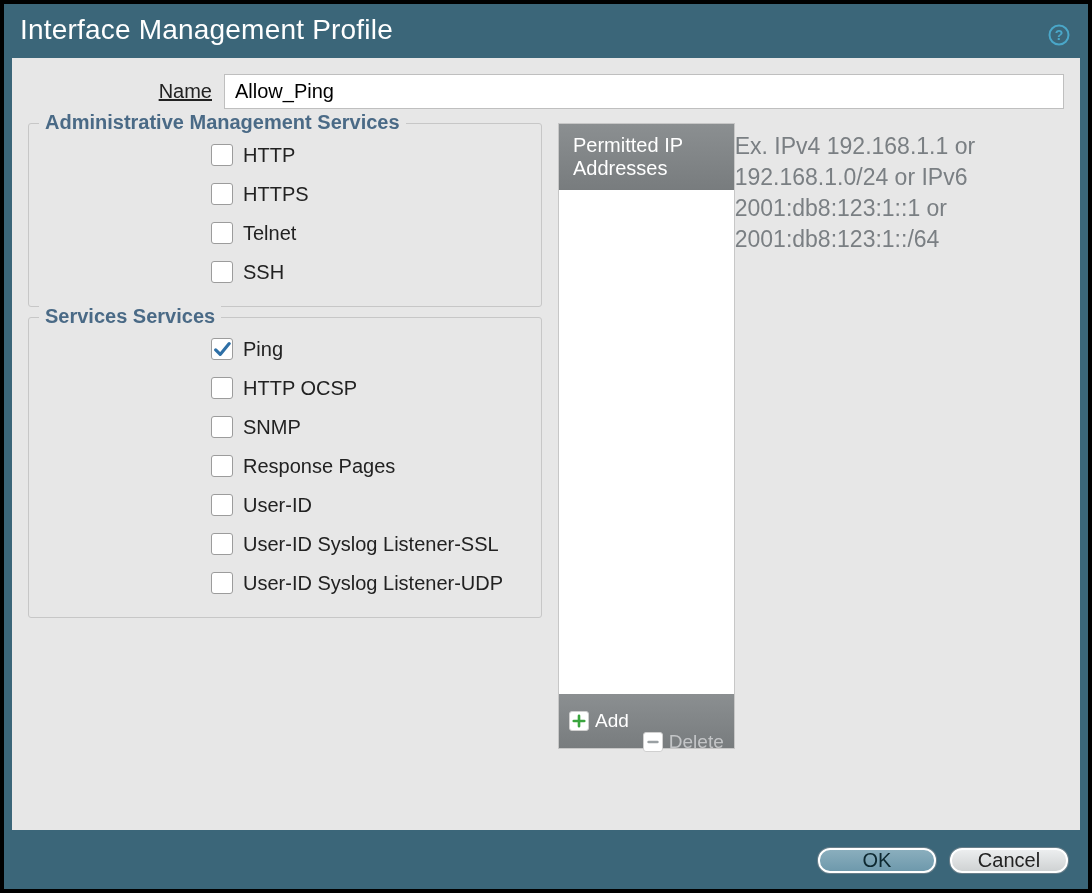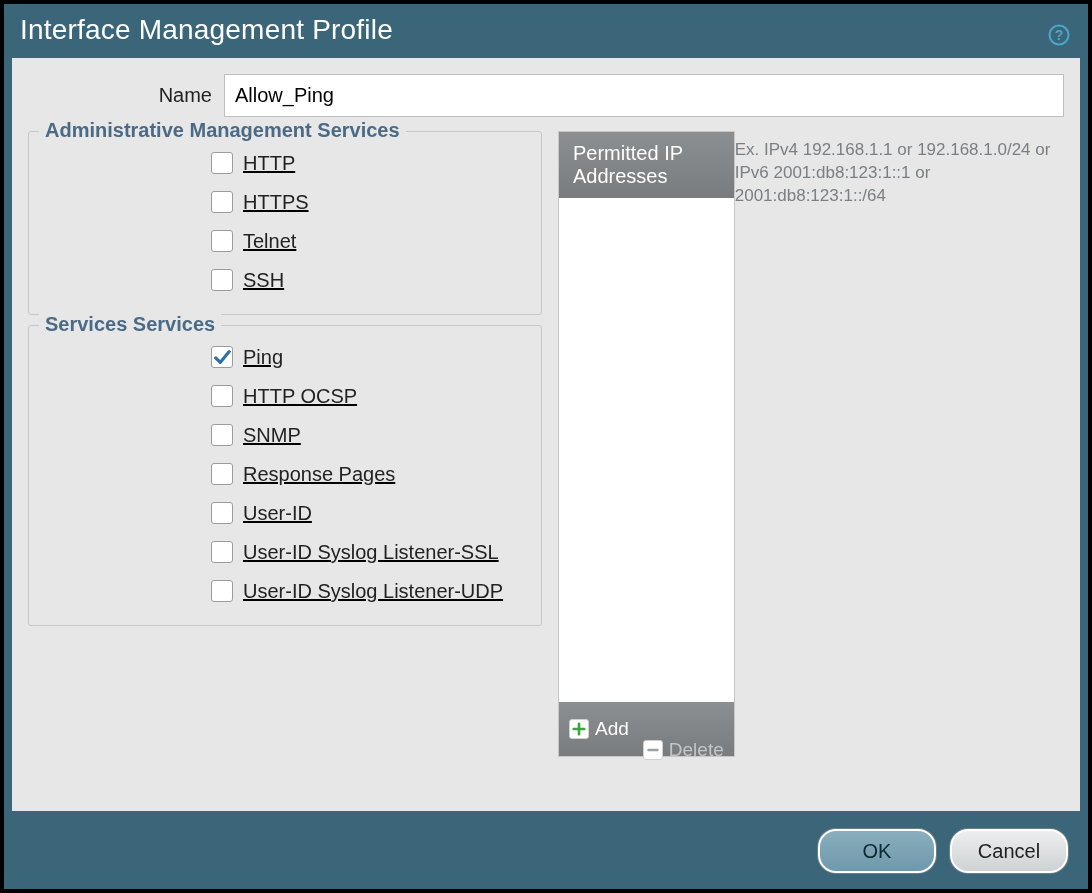--- a/index.html
+++ b/index.html
@@ -44,34 +44,35 @@
     display: flex;
     align-items: center;
     margin-bottom: 14px;
   }
   .name-label {
     width: 196px;
     text-align: right;
     padding-right: 12px;
     font-size: 20px;
     color: #222;
+    text-decoration: underline;
   }
   .name-input {
     flex: 1;
-    height: 43px;
+    height: 35px;
     border: 1px solid #bfbfbf;
     font-size: 20px;
     padding: 2px 10px;
     background: #fff;
   }
   .cols {
     display: flex;
     gap: 16px;
   }
-  .leftcol { flex: 0 0 514px; text-decoration: underline; }
+  .leftcol { flex: 0 0 514px; }
   .rightcol { flex: 1; display: flex; flex-direction: row; }
   .fieldset {
     border: 1px solid #c7c7c7;
     border-radius: 3px;
     padding: 12px 10px 14px 10px;
     margin-bottom: 10px;
     position: relative;
   }
   .fieldset-legend {
     position: absolute;
@@ -141,34 +142,34 @@
     align-items: center;
     justify-content: center;
     font-weight: bold;
     font-size: 18px;
     line-height: 1;
   }
   .icon-add-bg { background: #fff; color: #3aa53e; border: 1px solid #d0d0d0; }
   .icon-del-bg { background: #fff; color: #9aa0a3; border: 1px solid #d0d0d0; }
   .hint {
     color: #7a7f83;
-    font-size: 17px;
+    font-size: 23px;
     margin-top: 8px;
     line-height: 1.35;
   }
   .buttonbar {
     display: flex;
     justify-content: flex-end;
     gap: 14px;
     padding: 10px 20px 16px 0;
   }
   .btn {
     min-width: 118px;
-    height: 44px;
-    border-radius: 18px;
+    height: 25px;
+    border-radius: 12px;
     border: 2px solid #fff;
     font-size: 20px;
     display: flex;
     align-items: center;
     justify-content: center;
     box-shadow: 0 0 0 1px #6a7f8a;
   }
   .btn-ok { background: linear-gradient(#8aaebd, #6e99ac); color: #0d2830; }
   .btn-cancel { background: linear-gradient(#eceeef, #cfd2d3); color: #222; }
 </style>

